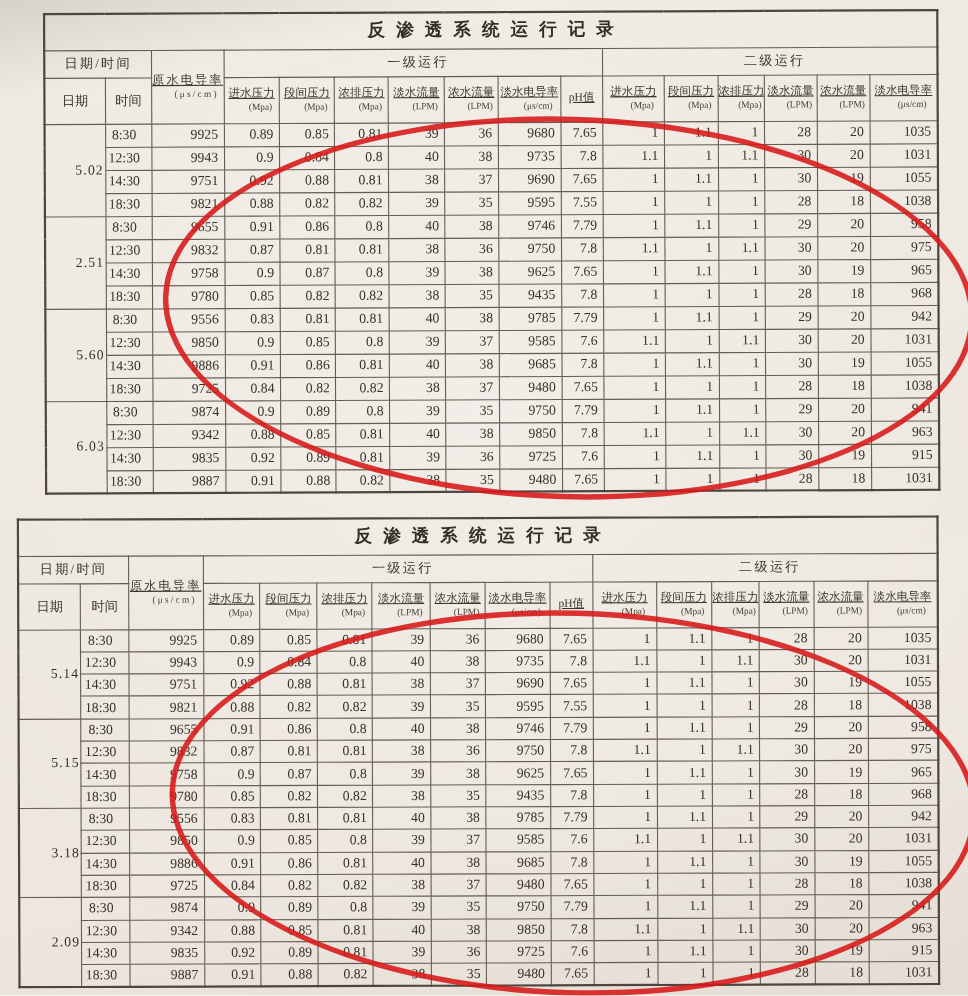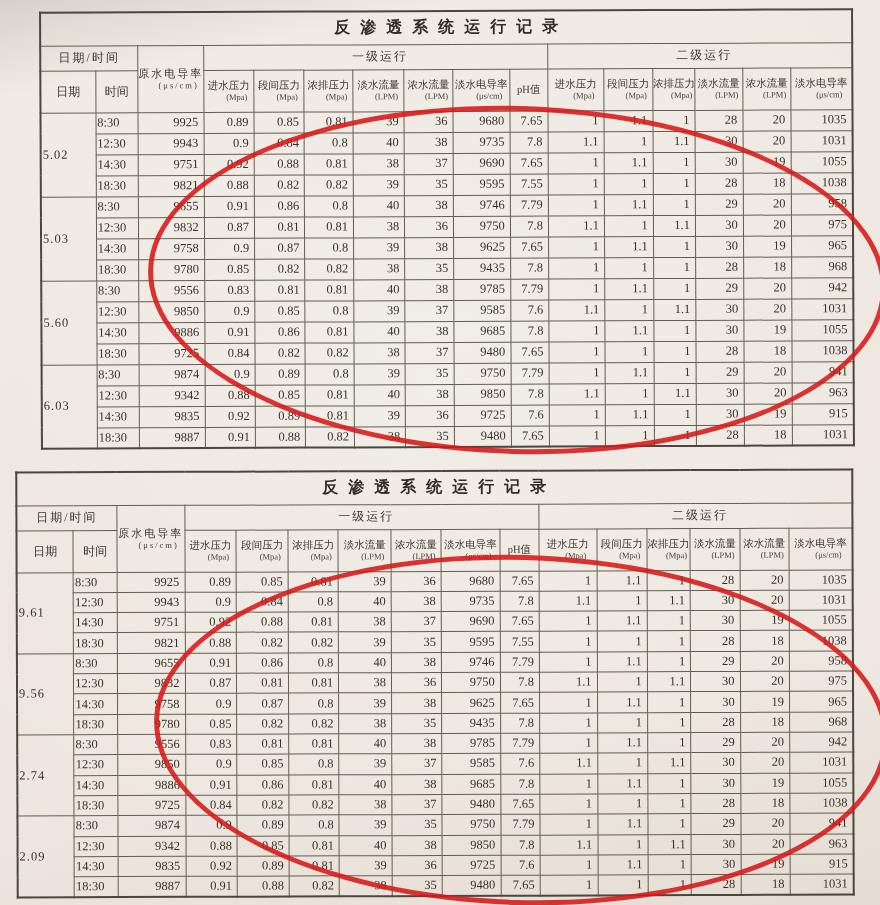--- a/index.html
+++ b/index.html
@@ -16,28 +16,28 @@
   table{width:100%;height:100%;border-collapse:collapse;table-layout:fixed;
         border:2px solid #4c463e;}
   th,td{border:1px solid #645d53;overflow:hidden;white-space:nowrap;}
   th{font-weight:normal;color:#3b352e;padding:0;}
   .title{font-size:16px;font-weight:bold;letter-spacing:10px;text-indent:10px;color:#322d27;}
   .title-row{height:33px;}
   .group-row{height:25px;}
   .group-row th{font-size:12px;letter-spacing:2px;}
   .stage{letter-spacing:9px;text-indent:9px;font-size:12.5px;}
   .sub-row{height:42px;}
-  .lbl{font-size:10.5px;line-height:1.25;}
+  .lbl{font-size:10.5px;line-height:1.25;text-decoration:underline;}
   .unit{font-size:8.5px;line-height:1.2;color:#453f37;margin-left:16px;}
   .raw-h .lbl{font-size:11px;}
   td{font-size:12.5px;color:#37312a;}
   tbody tr{height:20px;}
   .num-cell{text-align:right;padding-right:5px;}
-  .time-cell{text-align:left;padding-right:9px;}
-  .date-cell{text-align:left;letter-spacing:1px;}
+  .time-cell{text-align:center;padding-right:9px;}
+  .date-cell{text-align:right;letter-spacing:1px;}
   .ellipse{position:absolute;border-radius:50%;pointer-events:none;
            border:5px solid rgba(215,24,24,0.88);}
   .e1{left:148px;top:106px;width:728px;height:338px;transform:rotate(1.6deg);}
   .e2{left:154px;top:555px;width:724px;height:340px;transform:rotate(1.6deg);}
 </style>
 </head>
 <body>
 
 <div>
 
@@ -194,21 +194,21 @@
             <td class="num-cell">9595</td>
             <td class="num-cell">7.55</td>
             <td class="num-cell">1</td>
             <td class="num-cell">1</td>
             <td class="num-cell">1</td>
             <td class="num-cell">28</td>
             <td class="num-cell">18</td>
             <td class="num-cell">1038</td>
           </tr>
           <tr>
-            <td class="date-cell" rowspan="4">5.03</td>
+            <td class="date-cell" rowspan="4">2.51</td>
             <td class="time-cell">8:30</td>
             <td class="num-cell">9655</td>
             <td class="num-cell">0.91</td>
             <td class="num-cell">0.86</td>
             <td class="num-cell">0.8</td>
             <td class="num-cell">40</td>
             <td class="num-cell">38</td>
             <td class="num-cell">9746</td>
             <td class="num-cell">7.79</td>
             <td class="num-cell">1</td>
@@ -495,21 +495,21 @@
               <div class="unit">(LPM)</div>
             </th>
           <th>
               <div class="lbl">淡水电导率</div>
               <div class="unit">(μs/cm)</div>
             </th>
         </tr>
       </thead>
       <tbody>
           <tr>
-            <td class="date-cell" rowspan="4">9.61</td>
+            <td class="date-cell" rowspan="4">5.14</td>
             <td class="time-cell">8:30</td>
             <td class="num-cell">9925</td>
             <td class="num-cell">0.89</td>
             <td class="num-cell">0.85</td>
             <td class="num-cell">0.81</td>
             <td class="num-cell">39</td>
             <td class="num-cell">36</td>
             <td class="num-cell">9680</td>
             <td class="num-cell">7.65</td>
             <td class="num-cell">1</td>
@@ -564,21 +564,21 @@
             <td class="num-cell">9595</td>
             <td class="num-cell">7.55</td>
             <td class="num-cell">1</td>
             <td class="num-cell">1</td>
             <td class="num-cell">1</td>
             <td class="num-cell">28</td>
             <td class="num-cell">18</td>
             <td class="num-cell">1038</td>
           </tr>
           <tr>
-            <td class="date-cell" rowspan="4">9.56</td>
+            <td class="date-cell" rowspan="4">5.15</td>
             <td class="time-cell">8:30</td>
             <td class="num-cell">9655</td>
             <td class="num-cell">0.91</td>
             <td class="num-cell">0.86</td>
             <td class="num-cell">0.8</td>
             <td class="num-cell">40</td>
             <td class="num-cell">38</td>
             <td class="num-cell">9746</td>
             <td class="num-cell">7.79</td>
             <td class="num-cell">1</td>
@@ -633,21 +633,21 @@
             <td class="num-cell">9435</td>
             <td class="num-cell">7.8</td>
             <td class="num-cell">1</td>
             <td class="num-cell">1</td>
             <td class="num-cell">1</td>
             <td class="num-cell">28</td>
             <td class="num-cell">18</td>
             <td class="num-cell">968</td>
           </tr>
           <tr>
-            <td class="date-cell" rowspan="4">2.74</td>
+            <td class="date-cell" rowspan="4">3.18</td>
             <td class="time-cell">8:30</td>
             <td class="num-cell">9556</td>
             <td class="num-cell">0.83</td>
             <td class="num-cell">0.81</td>
             <td class="num-cell">0.81</td>
             <td class="num-cell">40</td>
             <td class="num-cell">38</td>
             <td class="num-cell">9785</td>
             <td class="num-cell">7.79</td>
             <td class="num-cell">1</td>

